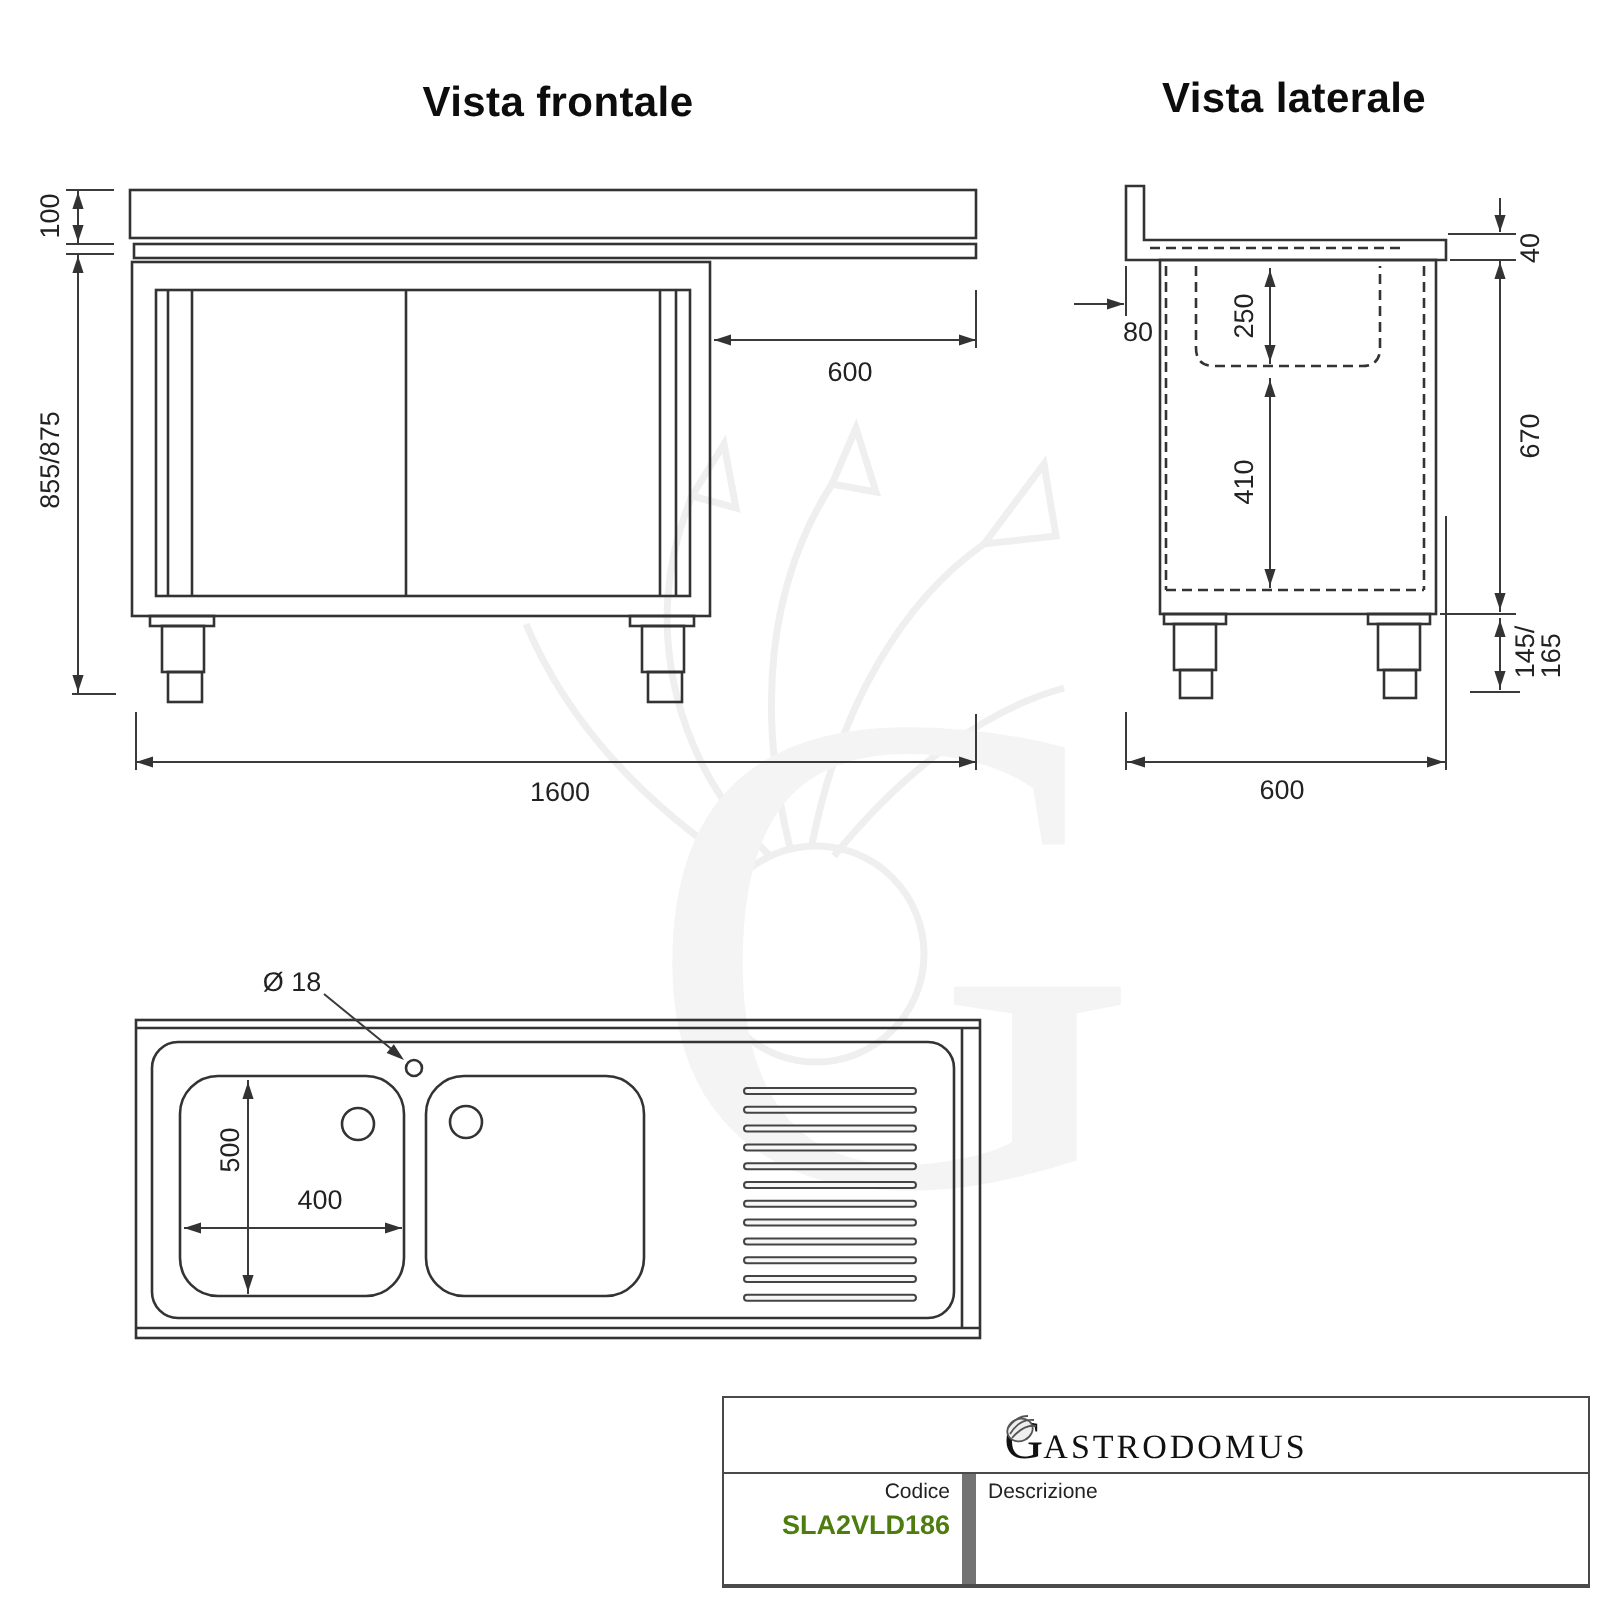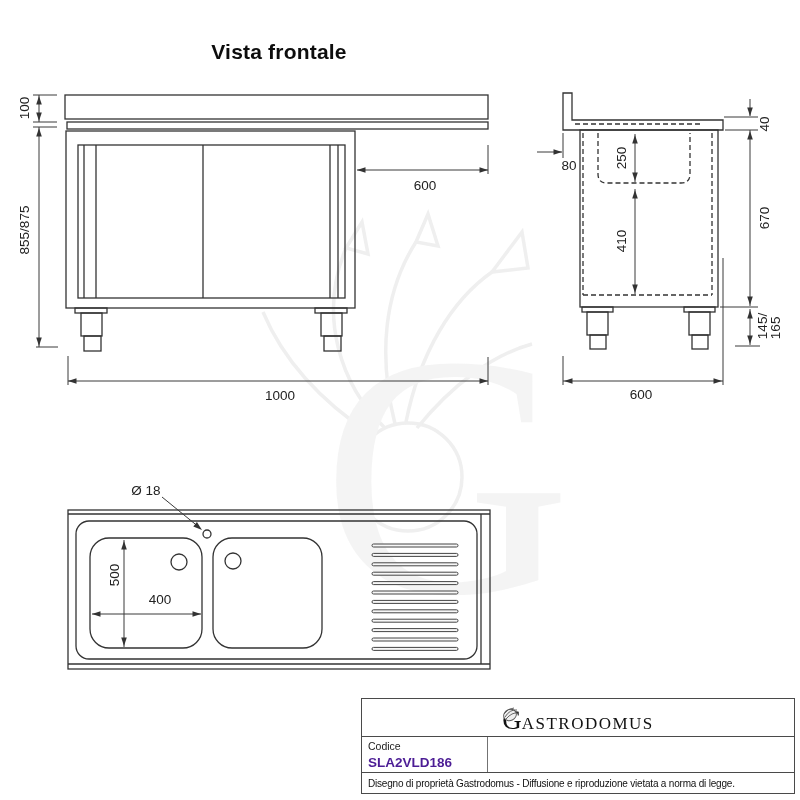--- a/index.html
+++ b/index.html
@@ -16,24 +16,24 @@
   
   .tblock{position:absolute;left:361px;top:698px;width:434px;height:96px;box-sizing:border-box;
           border:1.3px solid #4a4a4a;background:#fff;display:flex;flex-direction:column;}
   .tb-logo{height:35px;border-bottom:1px solid #4a4a4a;display:flex;align-items:flex-end;
            justify-content:center;padding-bottom:2px;}
   .brand{position:relative;font-family:"Liberation Serif",serif;color:#111;white-space:nowrap;}
   .brand-g{font-size:27px;line-height:1;}
   .brand-rest{font-size:17px;letter-spacing:1.5px;line-height:1;}
   .brand-icon{position:absolute;left:-1px;top:-13px;}
   .tb-mid{display:flex;border-bottom:1px solid #4a4a4a;flex:1;min-height:0;}
-  .tb-code{width:126px;border-right:1px solid #737373;padding:3px 6px;box-sizing:border-box;}
+  .tb-code{width:126px;border-right:7px solid #737373;padding:3px 6px;box-sizing:border-box;text-align:right;}
   .tb-desc{flex:1;padding:3px 6px;box-sizing:border-box;}
   .tb-label{font-size:10.5px;color:#222;}
-  .tb-codeval{font-size:13.5px;font-weight:bold;margin-top:3px;color:#4c1d95;}
+  .tb-codeval{font-size:13.5px;font-weight:bold;margin-top:3px;color:#4d7c0f;}
   .tb-desctext{font-size:9.5px;letter-spacing:-0.15px;line-height:11px;margin-top:1px;color:#111;}
   .tb-foot{height:20px;display:flex;align-items:center;padding:0 6px;font-size:10px;
            letter-spacing:-0.2px;color:#111;}
 </style>
 </head>
 <body>
 
 <div class="sheet">
 
   <svg width="800" height="800" viewBox="0 0 800 800">
@@ -186,25 +186,28 @@
       <path d="M124,541 l-2.8,8.5 5.6,0 z"></path>
         <path d="M124,646 l-2.8,-8.5 5.6,0 z"></path>
       <path d="M92,614 l8.5,-2.8 0,5.6 z"></path>
         <path d="M201,614 l-8.5,-2.8 0,5.6 z"></path>
     </g>
   </svg>
 
   <div class="vtitle" style="left:279px;top:52px;">
     <span>Vista frontale</span>
   </div>
+  <div class="vtitle" style="left:647px;top:50px;">
+    <span>Vista laterale</span>
+  </div>
 
   <div class="lbl rot" style="left:25px;top:108px;">100</div>
   <div class="lbl rot" style="left:25px;top:230px;">855/875</div>
   <div class="lbl" style="left:425px;top:186px;">600</div>
-  <div class="lbl" style="left:280px;top:396px;">1000</div>
+  <div class="lbl" style="left:280px;top:396px;">1600</div>
 
   <div class="lbl" style="left:569px;top:166px;">80</div>
   <div class="lbl rot" style="left:622px;top:158px;">250</div>
   <div class="lbl rot" style="left:622px;top:241px;">410</div>
   <div class="lbl rot" style="left:765px;top:124px;">40</div>
   <div class="lbl rot" style="left:765px;top:218px;">670</div>
   <div class="lbl rot two" style="left:769px;top:326px;">
     <div>145/</div>
     <div>165</div>
   </div>
@@ -227,18 +230,18 @@
         </svg>
         <span class="brand-g">G</span><span class="brand-rest">ASTRODOMUS</span>
       </span>
     </div>
     <div class="tb-mid">
       <div class="tb-code">
         <div class="tb-label">Codice</div>
         <div class="tb-codeval">SLA2VLD186</div>
       </div>
       <div class="tb-desc">
+        <div class="tb-label">Descrizione</div>
       </div>
     </div>
-    <div class="tb-foot">Disegno di proprietà Gastrodomus - Diffusione e riproduzione vietata a norma di legge.</div>
   </div>
 
 </div>
 
 </body></html>

